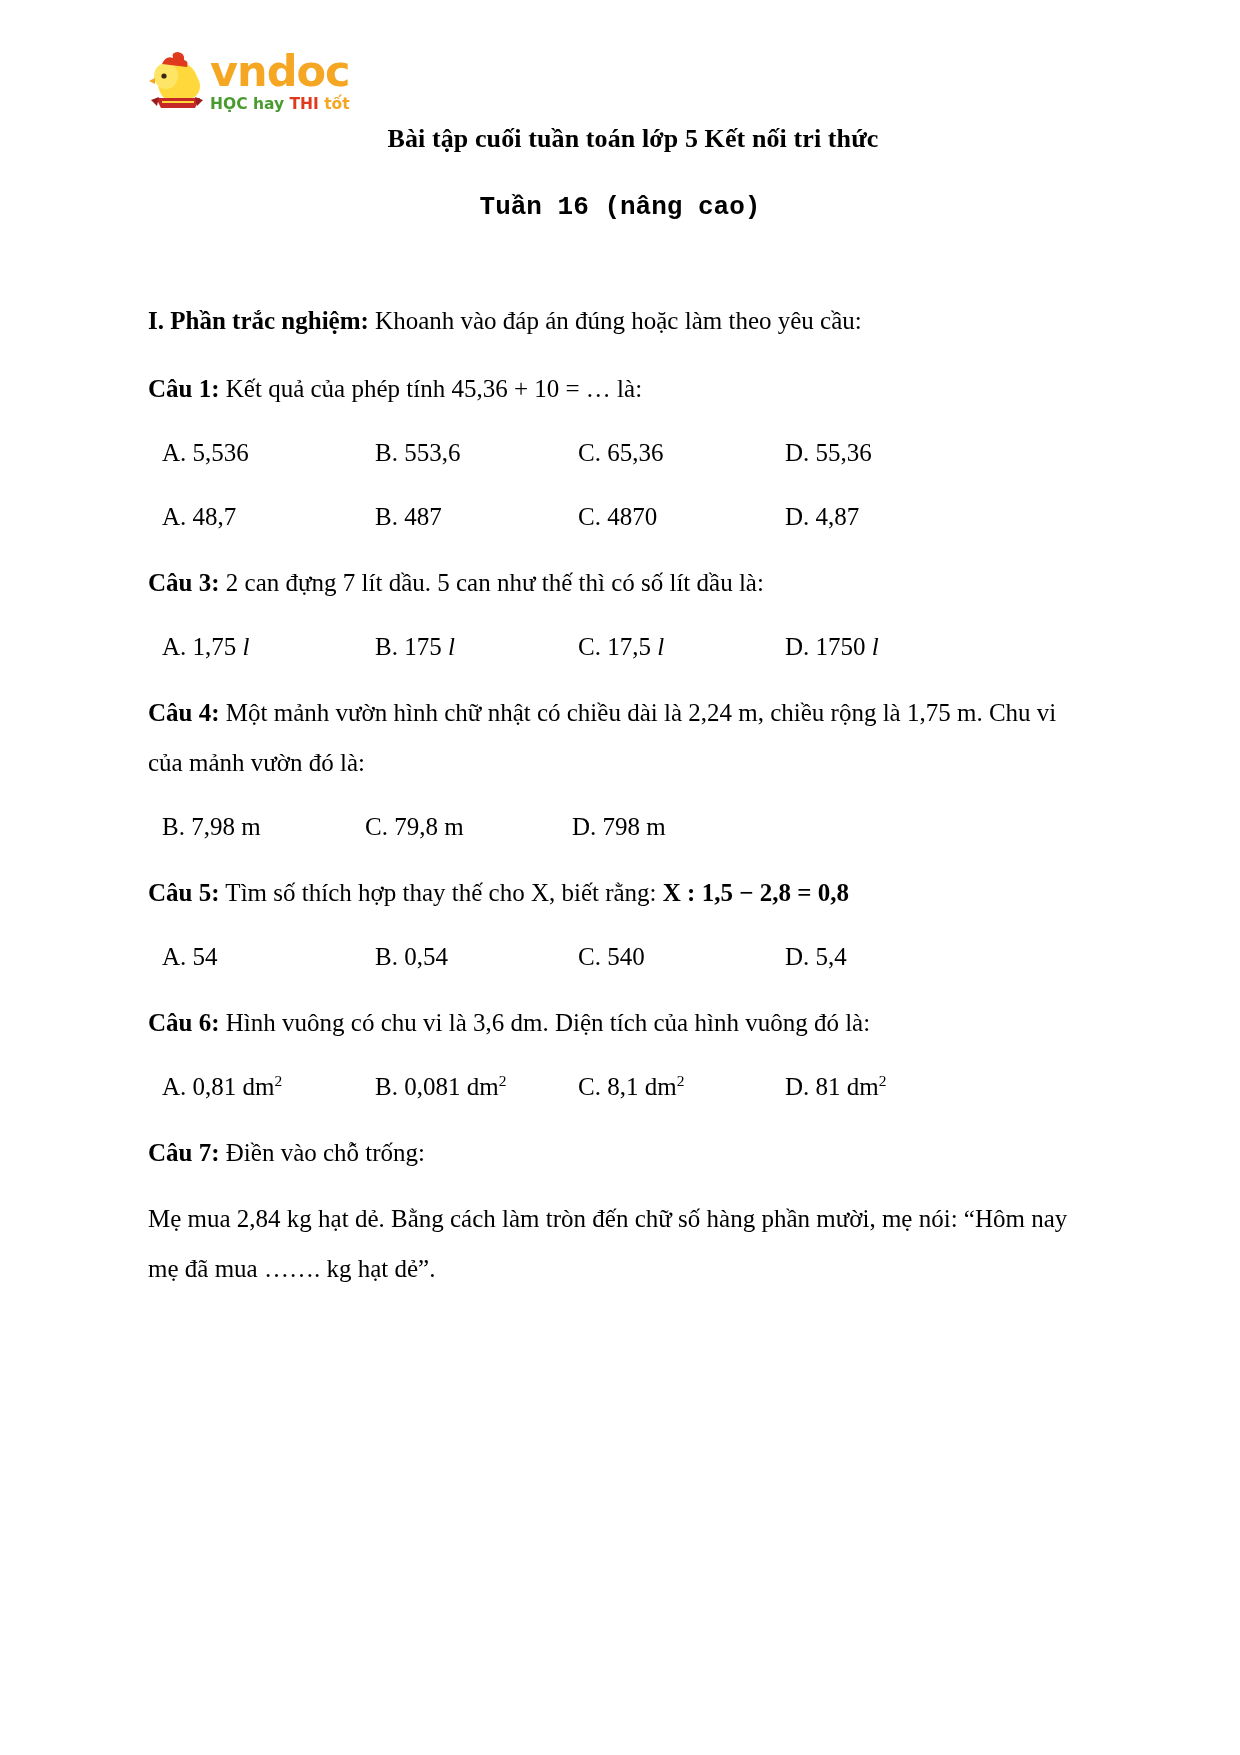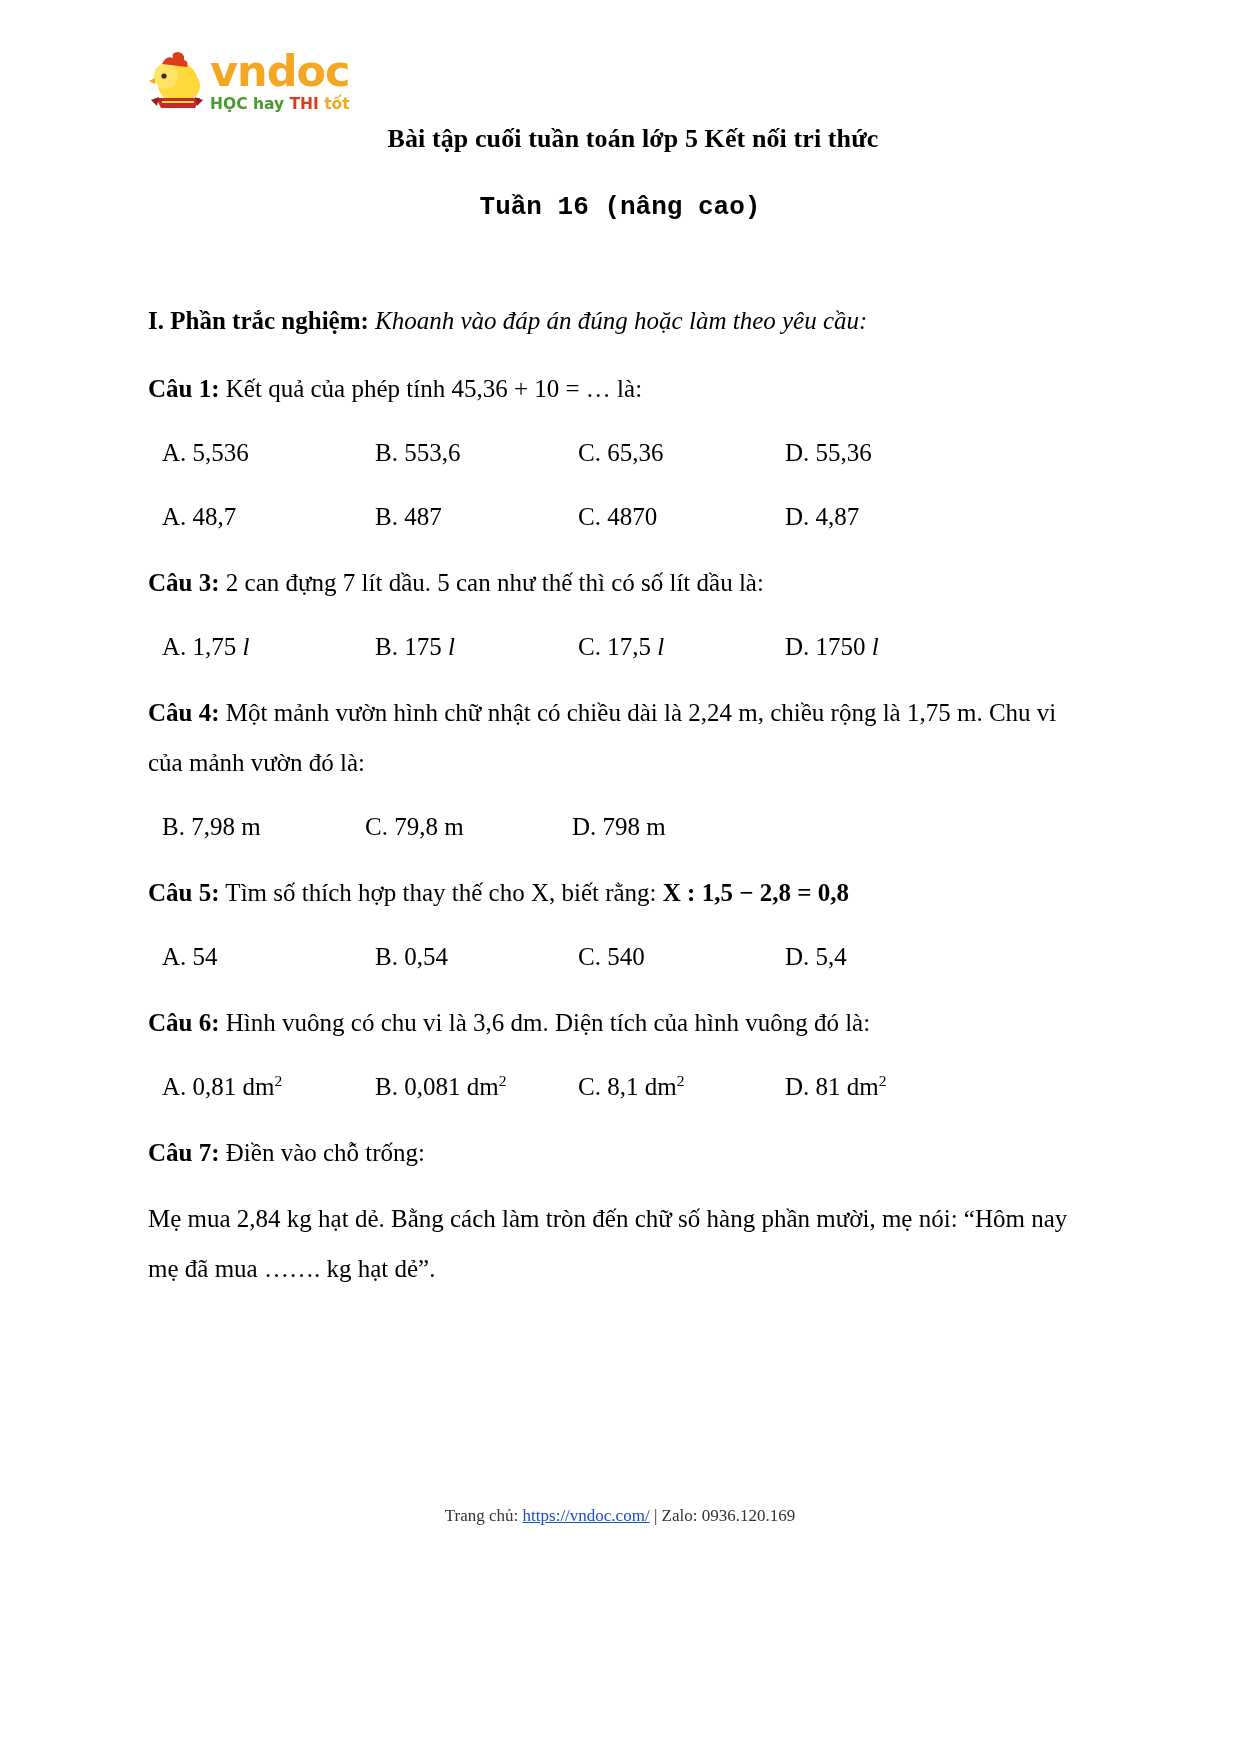--- a/index.html
+++ b/index.html
@@ -90,21 +90,21 @@
     width: 944px;
   }
   .para {
     font-size: 25px;
     line-height: 50px;
     margin: 0 0 18px 0;
     text-align: left;
   }
   .para.tight { margin-bottom: 16px; }
   .q-label { font-weight: bold; }
-  .italic { font-style: italic; }
+  .italic { }
   .bold { font-weight: bold; }
   .liter { font-style: italic; font-family: "Liberation Serif", serif; }
 
   
   .options {
     display: flex;
     font-size: 25px;
     line-height: 46px;
     margin: 0 0 18px 0;
     padding-left: 14px;
@@ -213,15 +213,14 @@
       <span class="opt opt-b"><span>B. 0,081 dm</span><sup>2</sup></span>
       <span class="opt opt-c"><span>C. 8,1 dm</span><sup>2</sup></span>
       <span class="opt opt-d"><span>D. 81 dm</span><sup>2</sup></span>
     </div>
 
     <p class="para tight"><span class="q-label">Câu 7:</span> <span>Điền vào chỗ trống:</span></p>
     <p class="para"><span>Mẹ mua 2,84 kg hạt dẻ. Bằng cách làm tròn đến chữ số hàng phần mười, mẹ</span> <span>nói: “Hôm nay mẹ đã mua ……. kg hạt dẻ”.</span></p>
 
   </div>
 
-  <div class="footer"><span>Trang chủ: </span><a href="#">https://vndoc.com/</a><span> | Zalo: 0936.120.169</span></div>
 
 </div>
 
 </body></html>

